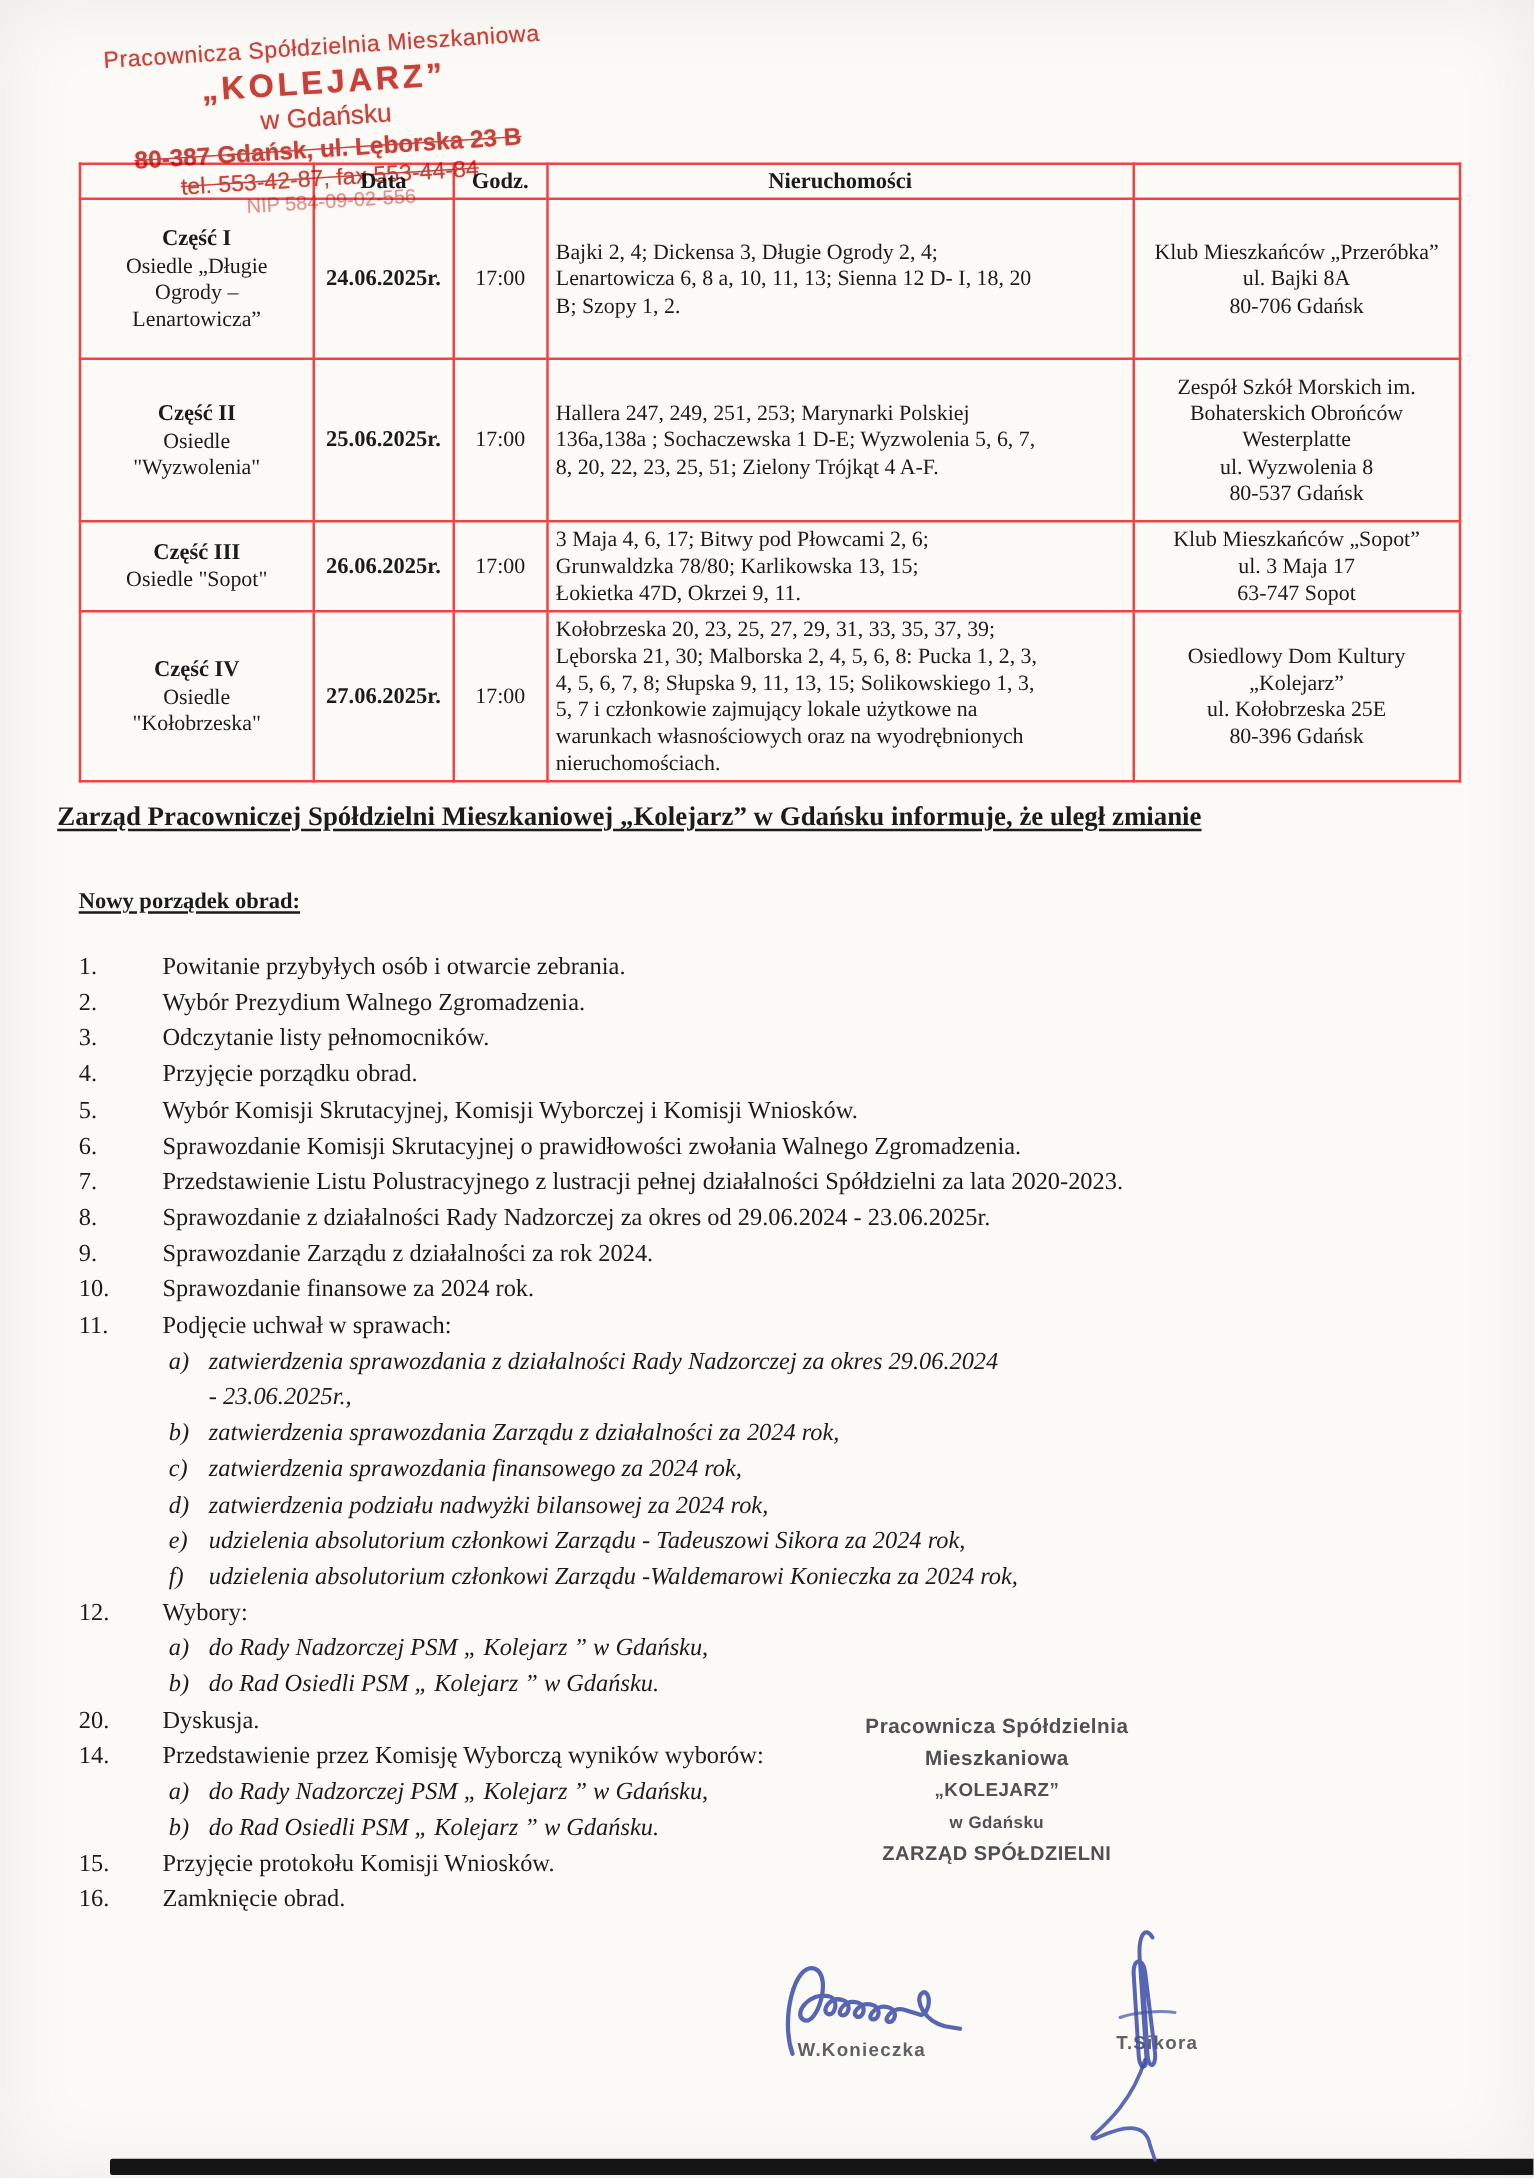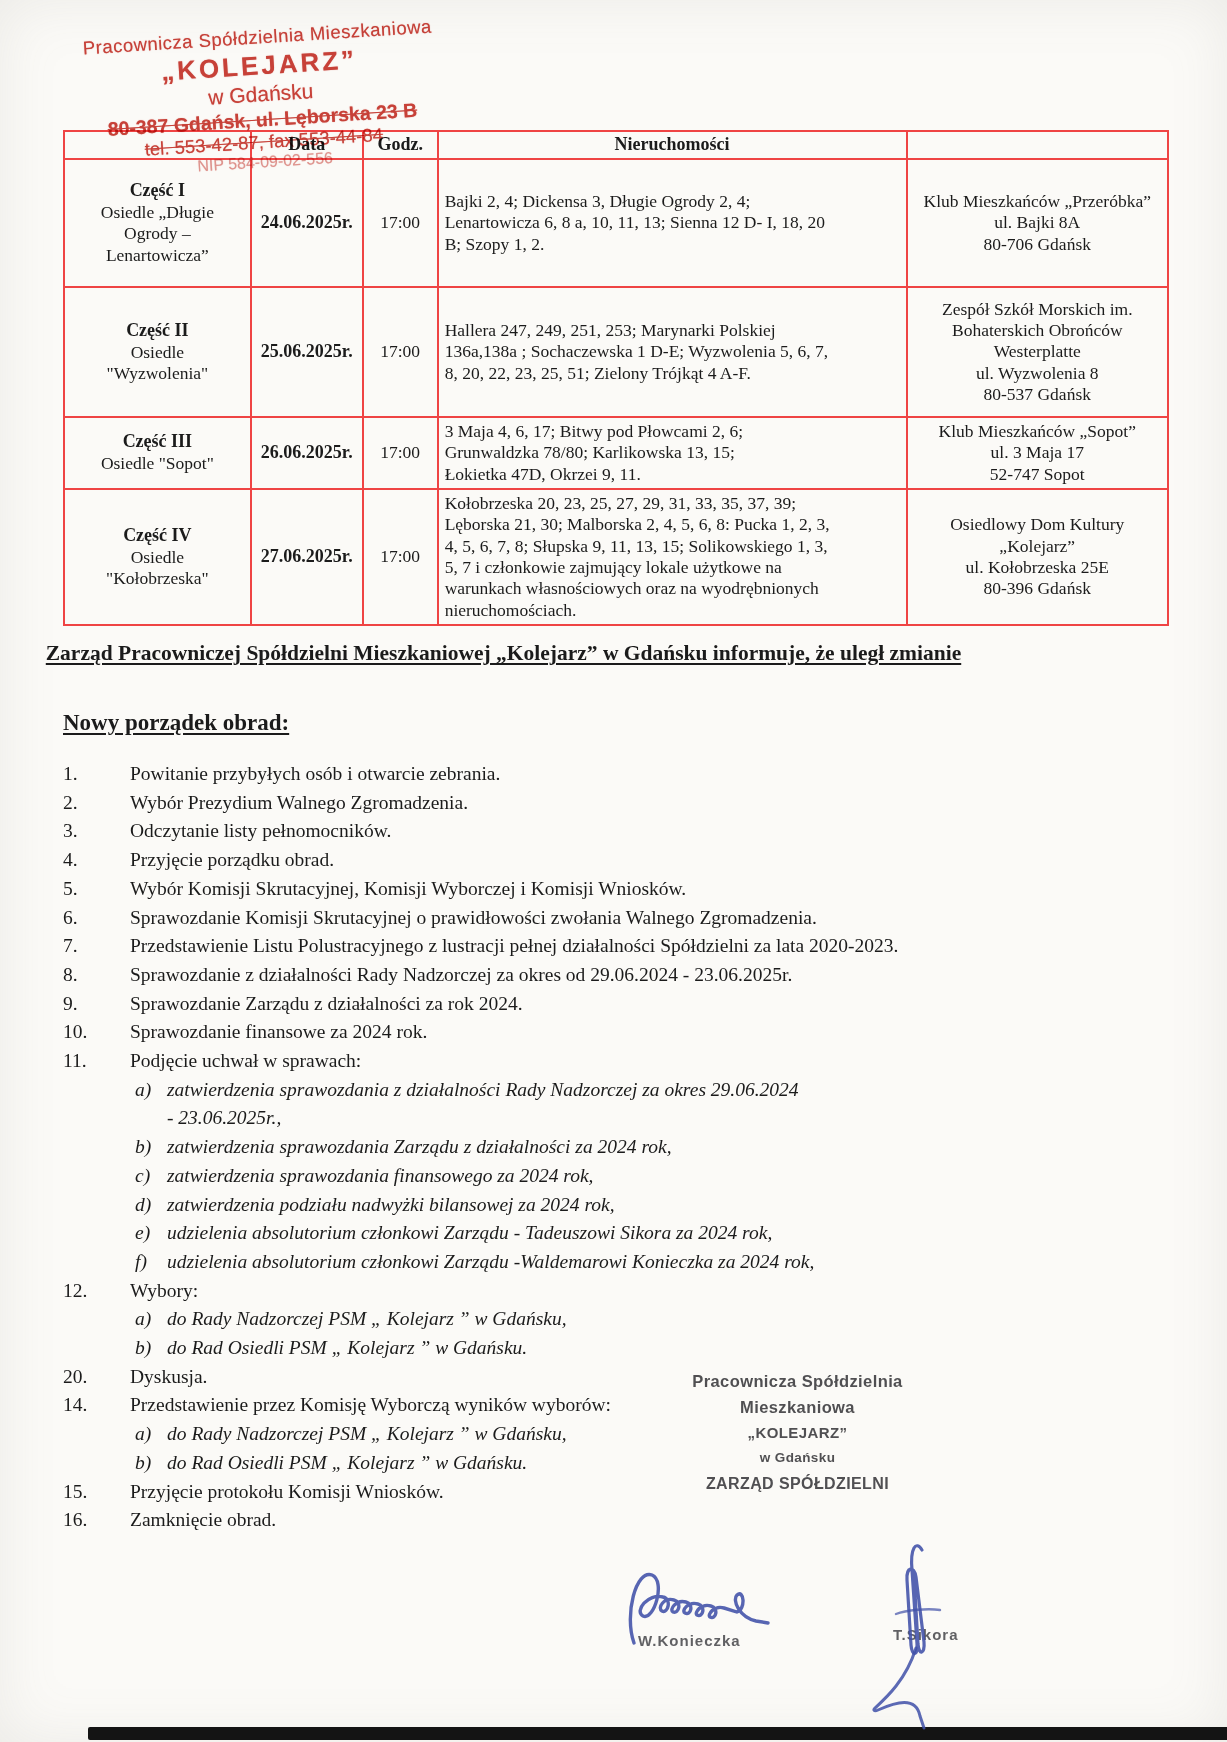--- a/index.html
+++ b/index.html
@@ -53,21 +53,21 @@
   td.loc-cell{text-align:center;white-space:pre-line;}
   
   .notice{
     position:absolute;left:0;top:637px;width:1007px;
     text-align:center;font-weight:bold;font-size:21.5px;line-height:33px;
   }
   .notice span{text-decoration:underline;text-decoration-thickness:2px;text-underline-offset:3px;}
   
   .agenda-title{
     position:absolute;left:63px;top:710px;
-    font-weight:bold;font-size:23px;
+    font-weight:bold;font-size:18px;
     text-decoration:underline;text-decoration-thickness:2px;text-underline-offset:3px;
   }
   .agenda{
     position:absolute;left:63px;top:760px;width:1105px;
     font-size:19.5px;line-height:28.7px;
   }
   .item{display:flex;}
   .item .num{width:67px;flex:none;}
   .item .txt{flex:1;white-space:pre-line;}
   .sub{display:flex;margin-left:72px;font-style:italic;}
@@ -171,21 +171,21 @@
         <div class="part-title">Część III</div>
         <div class="part-sub">Osiedle "Sopot"</div>
       </td>
       <td class="date-cell">26.06.2025r.</td>
       <td class="time-cell">17:00</td>
       <td class="prop-cell">3 Maja 4, 6, 17; Bitwy pod Płowcami 2, 6;
 Grunwaldzka 78/80; Karlikowska 13, 15;
 Łokietka 47D, Okrzei 9, 11.</td>
       <td class="loc-cell">Klub Mieszkańców „Sopot”
 ul. 3 Maja 17
-52-747 Sopot</td>
+63-747 Sopot</td>
     </tr>
     <tr style="height:118px">
       <td class="part-cell">
         <div class="part-title">Część IV</div>
         <div class="part-sub">Osiedle
 "Kołobrzeska"</div>
       </td>
       <td class="date-cell">27.06.2025r.</td>
       <td class="time-cell">17:00</td>
       <td class="prop-cell">Kołobrzeska 20, 23, 25, 27, 29, 31, 33, 35, 37, 39;

